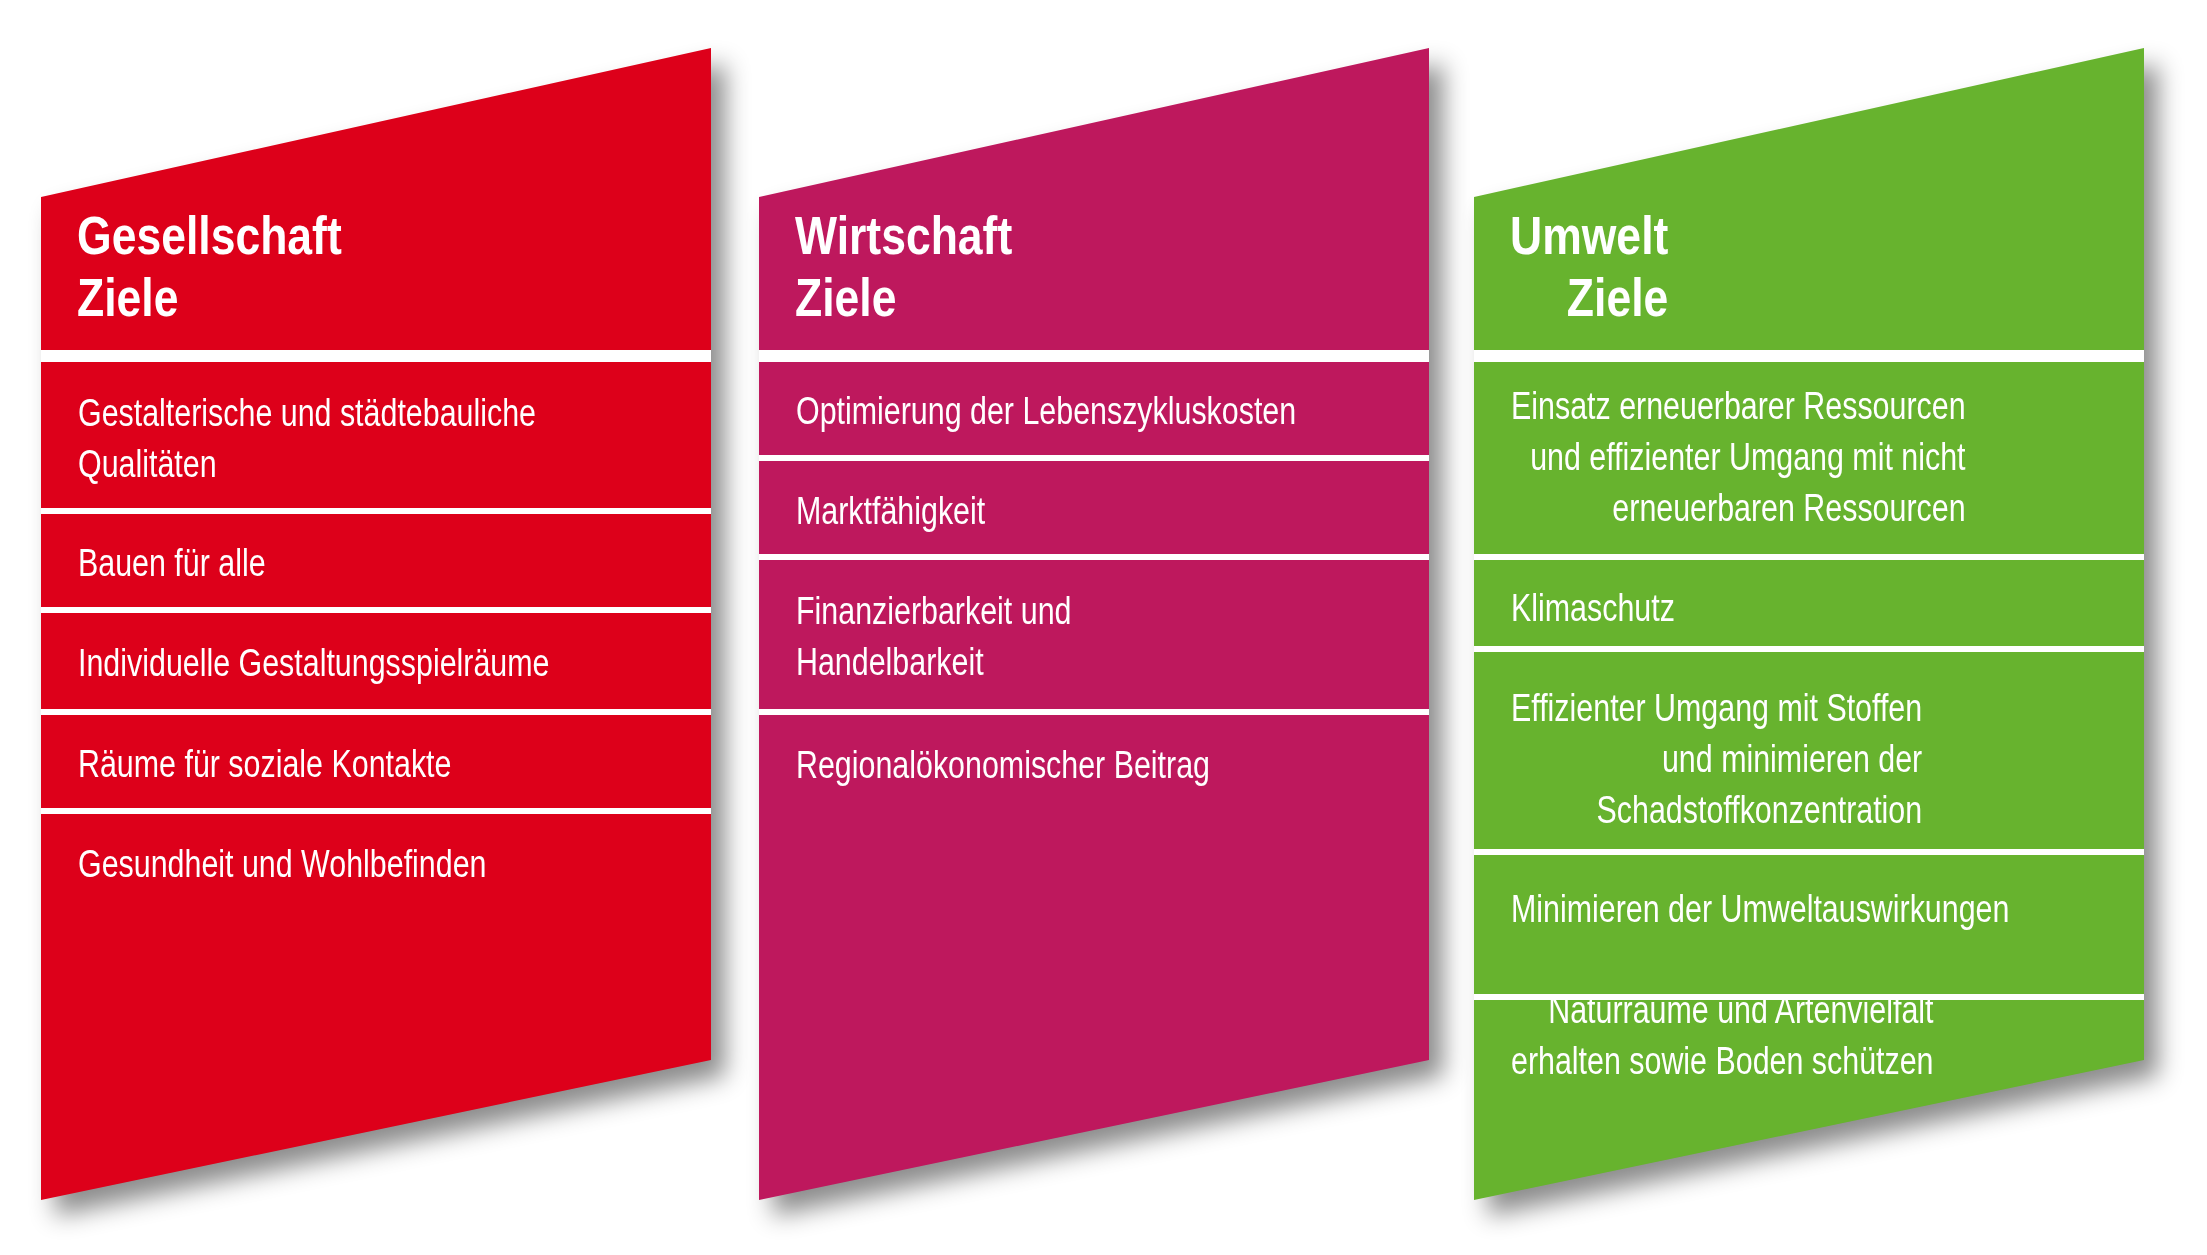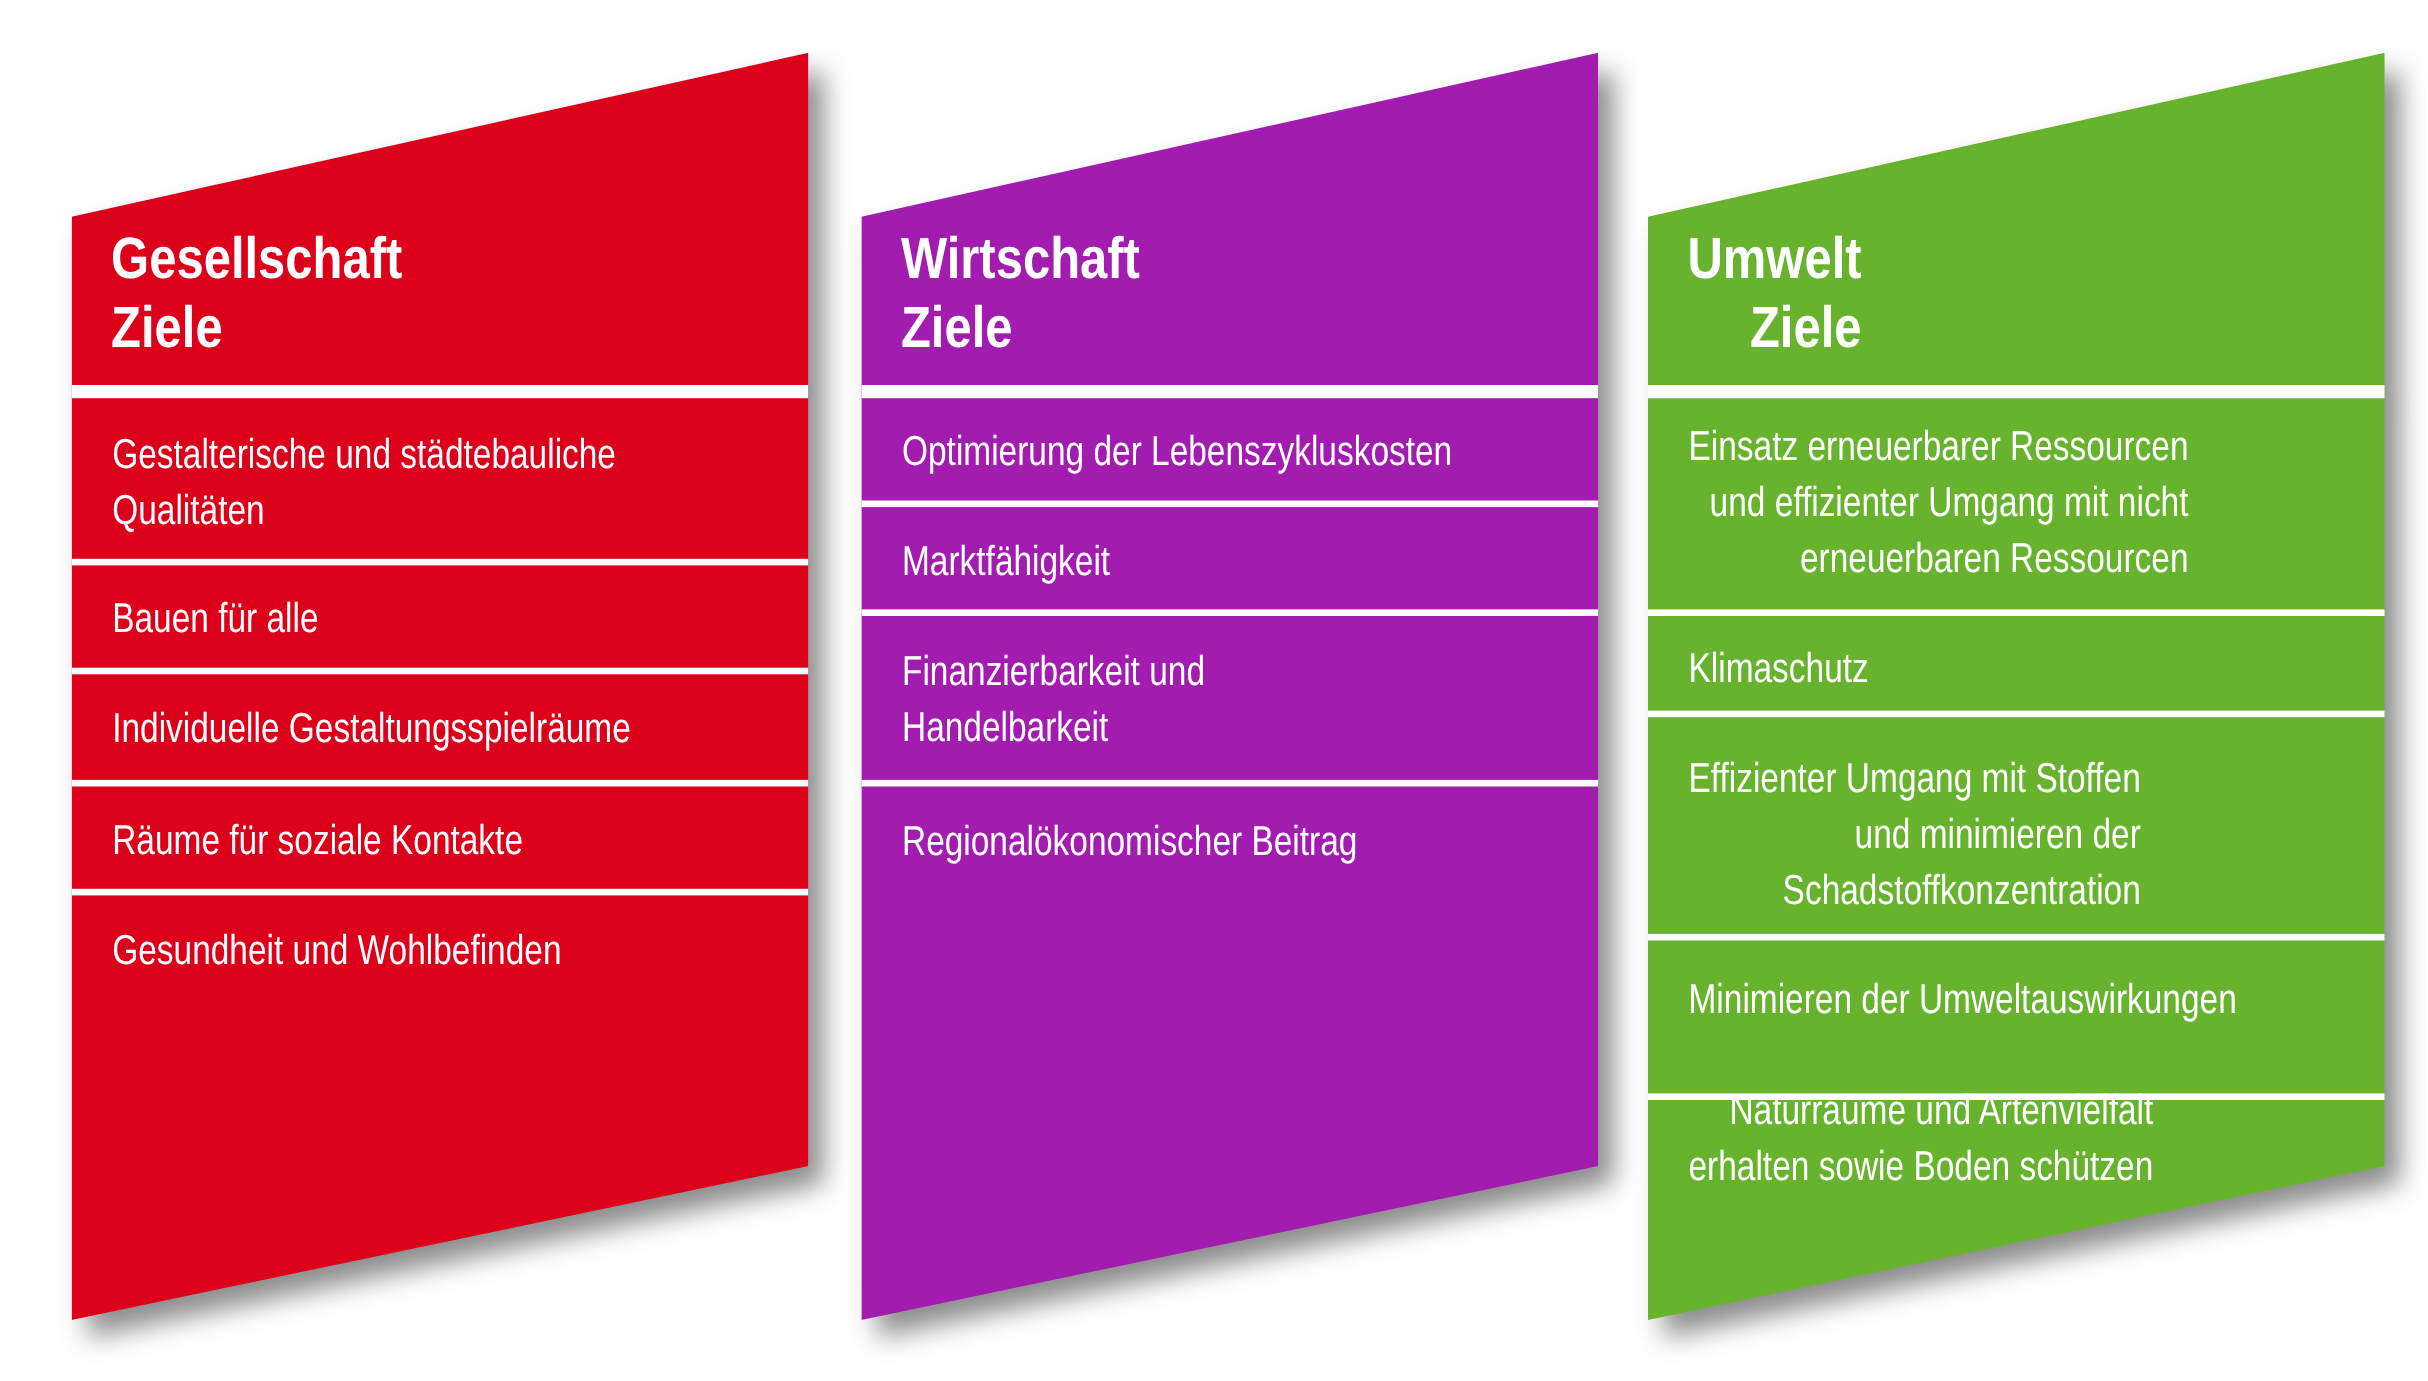--- a/index.html
+++ b/index.html
@@ -3,21 +3,20 @@
 <meta charset="utf-8">
 <style>
   html, body { margin: 0; padding: 0; }
   body {
     width: 2207px; height: 1255px; background: #ffffff; position: relative; overflow: hidden;
     font-family: "Liberation Sans", "DejaVu Sans", sans-serif;
   }
   .panel-wrap {
     position: absolute; top: 0; width: 776px; height: 1255px;
     filter: drop-shadow(14px 16px 12px rgba(0,0,0,0.45));
-    margin-left: 24px;
   }
   .panel {
     position: absolute; left: 0; top: 0; width: 670px; height: 1255px;
     clip-path: polygon(0 197px, 670px 48px, 670px 1060px, 0 1200px);
   }
   .panel-title {
     position: absolute; left: 36px; top: 205px; color: #fff; font-weight: bold;
     font-size: 53px; line-height: 62px; white-space: nowrap;
     transform: scaleX(0.84); transform-origin: 0 0;
   }
@@ -66,21 +65,21 @@
     </div>
     <div class="item-sep" style="top:808px;"></div>
 
     <div class="item" style="top:839px;">
       <span>Gesundheit und Wohlbefinden</span>
     </div>
   </div>
 </div>
 
 <div class="panel-wrap" style="left:759px;">
-  <div class="panel" style="background:#a21caf;">
+  <div class="panel" style="background:#be185d;">
     <div class="panel-title">
       <span>Wirtschaft</span>
       <span>Ziele</span>
     </div>
     <div class="header-sep"></div>
 
     <div class="item" style="top:386px;">
       <span>Optimierung der Lebenszykluskosten</span>
     </div>
     <div class="item-sep" style="top:455px;"></div>

